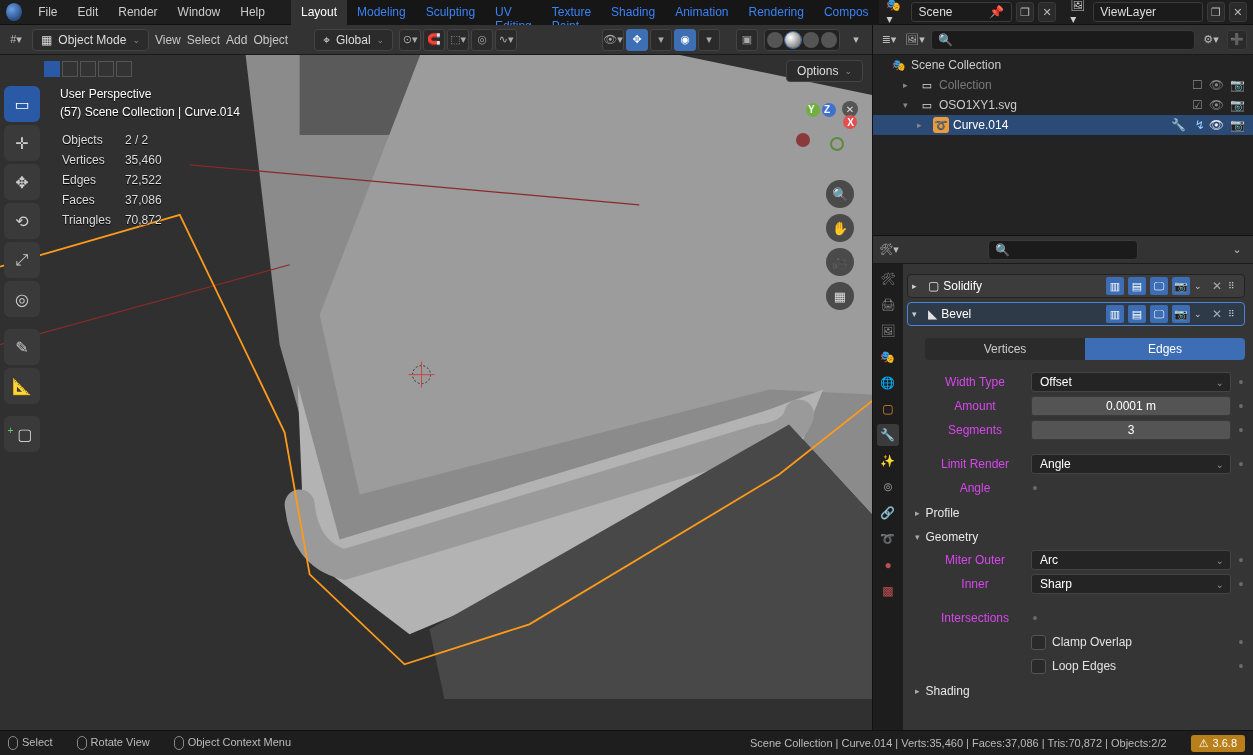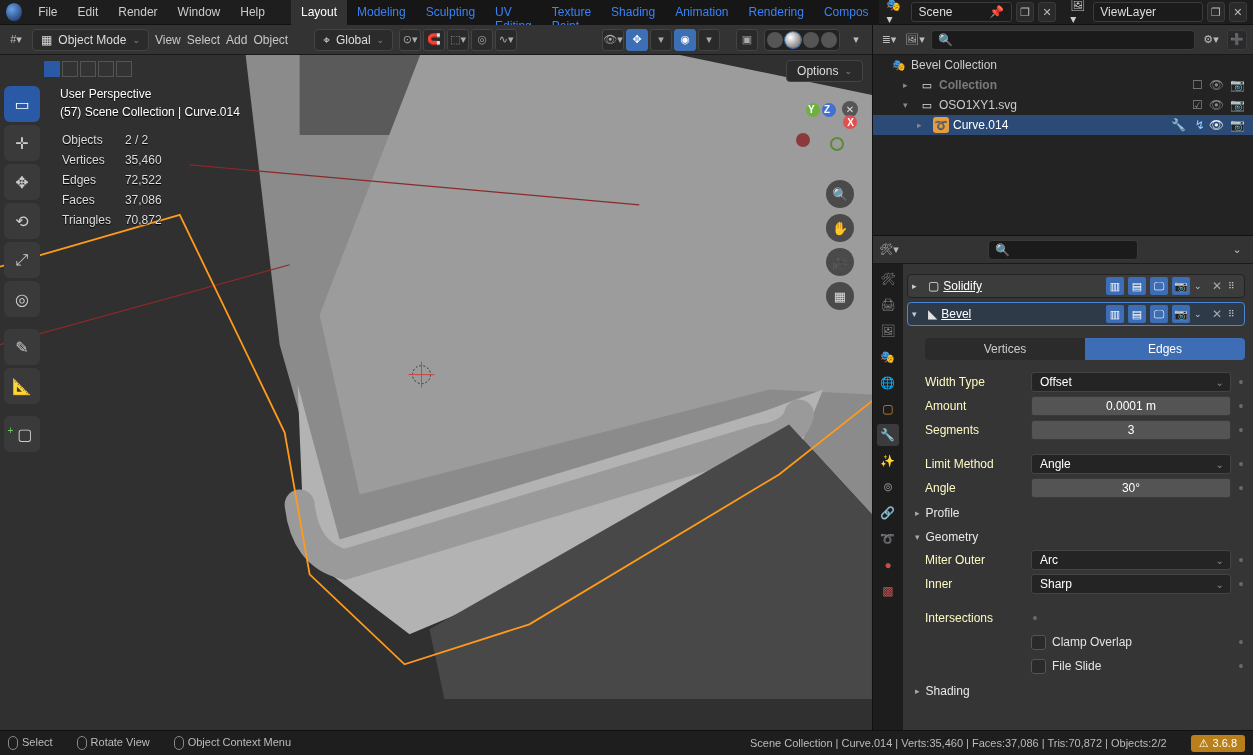--- a/index.html
+++ b/index.html
@@ -57,45 +57,45 @@
   .outliner { height:227px; background:#232323; border-bottom:1px solid #111; display:flex; flex-direction:column; }
   .outliner-hdr { height:30px; background:#333; padding:0 6px; gap:6px; border-bottom:1px solid #1a1a1a; }
   .search-box { flex:1; background:#1b1b1b; border:1px solid #3a3a3a; height:20px; border-radius:4px; display:flex; align-items:center; padding:0 6px; color:#666; gap:6px;}
   .outliner-body { flex:1; overflow:hidden; font-size:12px;}
   .ol-row { height:20px; display:flex; align-items:center; padding:0 4px; gap:4px; color:#ccc;}
   .ol-row.sel { background:#2c4a76; color:#fff;}
   .ol-row .sp0{width:10px;} .ol-row .sp1{width:22px;} .ol-row .sp2{width:36px;}
   .ol-row .toggle { width:12px; color:#888; font-size:9px;}
   .ol-row .icn { width:16px; height:16px; display:flex; align-items:center; justify-content:center; font-size:11px; }
   .ol-row .txt { flex:1; }
-  .ol-row .dim { color:#7a7a7a;font-weight:bold; }
+  .ol-row .dim { color:#7a7a7a; }
   .ol-row .tail { display:flex; gap:6px; color:#888; font-size:12px; margin-right:4px;}
   .ol-row.sel .tail { color:#eee; }
   .scene-ico { color:#fff; } .coll-ico{ color:#ddd;} .file-ico{ color:#ddd;} .curve-ico{ background:#e79d3d; color:#5a3a00; border-radius:3px;}
 
   
   .properties { flex:1; display:flex; }
   .prop-head { height:30px; background:#333; border-bottom:1px solid #1a1a1a; padding:0 6px; gap:6px;}
   .prop-tabs { width:30px; background:#1d1d1d; display:flex; flex-direction:column; align-items:center; padding:4px 0; gap:4px;}
   .ptab { width:22px; height:22px; display:flex; align-items:center; justify-content:center; border-radius:3px; color:#888; font-size:12px;}
   .ptab.active { background:#3b3b3b; color:#5e9af0; }
   .prop-body { flex:1; background:#353535; overflow:auto; padding:6px 8px 20px 4px; font-size:12px; color:#e2e2e2;}
   .mod-header { display:flex; align-items:center; height:24px; background:#3c3c3c; border:1px solid #222; border-radius:4px; padding:0 4px; gap:4px; margin:4px 0;}
   .mod-header.active { border:1px solid #4a86d6; background:#2f3a49; }
   .mod-header .twist { width:12px; color:#ccc; font-size:9px;}
-  .mod-header .name { flex:1; color:#fff;text-decoration:underline; }
+  .mod-header .name { flex:1; color:#fff; }
   .mod-header .itog { width:18px; height:18px; display:flex; align-items:center; justify-content:center; color:#fff; font-size:11px; border-radius:2px;}
   .mod-header .itog.on { background:#3c6db5; }
   .mod-header .x { color:#aaa; margin:0 2px;}
   .mod-body { background:#353535; padding:4px 0 8px 0; }
   .seg { display:flex; background:#2b2b2b; border-radius:4px; overflow:hidden; margin:4px 0 10px 18px; }
   .seg div { flex:1; text-align:center; padding:4px 0; color:#ccc; cursor:default;}
   .seg div.active { background:#3c6db5; color:#fff;}
   .prop-row { display:flex; align-items:center; height:24px; gap:6px; margin-left:18px; }
-  .prop-row .lbl { width:100px; text-align:left; color:#fef9c3; }
+  .prop-row .lbl { width:100px; text-align:center; color:#d946ef; }
   .prop-row .fld { flex:1; background:#545454; border:1px solid #3a3a3a; border-radius:3px; height:20px; display:flex; align-items:center; justify-content:center; color:#fff; }
   .prop-row .fld.menu { justify-content:flex-start; padding:0 8px; background:#242424; border-color:#444; position:relative;}
   .prop-row .fld.menu::after { content:"⌄"; position:absolute; right:6px; color:#888; font-size:10px;}
   .prop-row .dot { width:8px; color:#6a6a6a; font-size:14px; text-align:center;}
   .chk { width:15px; height:15px; background:#2a2a2a; border:1px solid #555; border-radius:3px; margin-right:6px;}
   .sub-hdr { display:flex; align-items:center; gap:6px; padding:6px 0 4px 8px; color:#e8e8e8; }
   .sub-hdr .tw{ font-size:9px; color:#aaa;}
 
   .statusbar { position:absolute; bottom:0; left:0; right:0; height:25px; background:#1e1e1e; border-top:1px solid #111; display:flex; align-items:center; padding:0 8px; gap:24px; color:#bbb; font-size:11px;}
   .statusbar .sp { flex:1; }
@@ -286,21 +286,21 @@
         <div class="search-box">
             <span>🔍</span>
           </div>
         <div class="icon-btn flat">⚙▾</div>
         <div class="icon-btn">➕</div>
       </div>
       <div class="outliner-body">
         <div class="ol-row">
           <span class="sp0"></span>
             <span class="icn scene-ico">🎭</span>
-          <span class="txt">Bevel Collection</span>
+          <span class="txt">Scene Collection</span>
         </div>
         <div class="ol-row">
           <span class="sp1"></span>
             <span class="toggle">▸</span>
           <span class="icn coll-ico">▭</span>
           <span class="txt dim">Collection</span>
           <span class="tail">
               <span>☐</span>
               <span>👁</span>
               <span>📷</span>
@@ -398,27 +398,26 @@
             <div class="fld">0.0001 m</div>
             <div class="dot">•</div>
           </div>
           <div class="prop-row">
             <div class="lbl">Segments</div>
             <div class="fld">3</div>
             <div class="dot">•</div>
           </div>
           <div style="height:10px;"></div>
           <div class="prop-row">
-            <div class="lbl">Limit Method</div>
+            <div class="lbl">Limit Render</div>
             <div class="fld menu">Angle</div>
             <div class="dot">•</div>
           </div>
           <div class="prop-row">
             <div class="lbl">Angle</div>
-            <div class="fld">30°</div>
             <div class="dot">•</div>
           </div>
 
           <div class="sub-hdr">
               <span class="tw">▸</span>
               <span>Profile</span>
             </div>
           <div class="sub-hdr">
               <span class="tw">▾</span>
               <span>Geometry</span>
@@ -444,21 +443,21 @@
             <div style="flex:1;display:flex;align-items:center;">
                 <span class="chk"></span>
                 <span>Clamp Overlap</span>
               </div>
             <div class="dot">•</div>
           </div>
           <div class="prop-row">
             <div class="lbl"></div>
             <div style="flex:1;display:flex;align-items:center;">
                 <span class="chk"></span>
-                <span>File Slide</span>
+                <span>Loop Edges</span>
               </div>
             <div class="dot">•</div>
           </div>
 
           <div class="sub-hdr">
               <span class="tw">▸</span>
               <span>Shading</span>
             </div>
         </div>
       </div>

